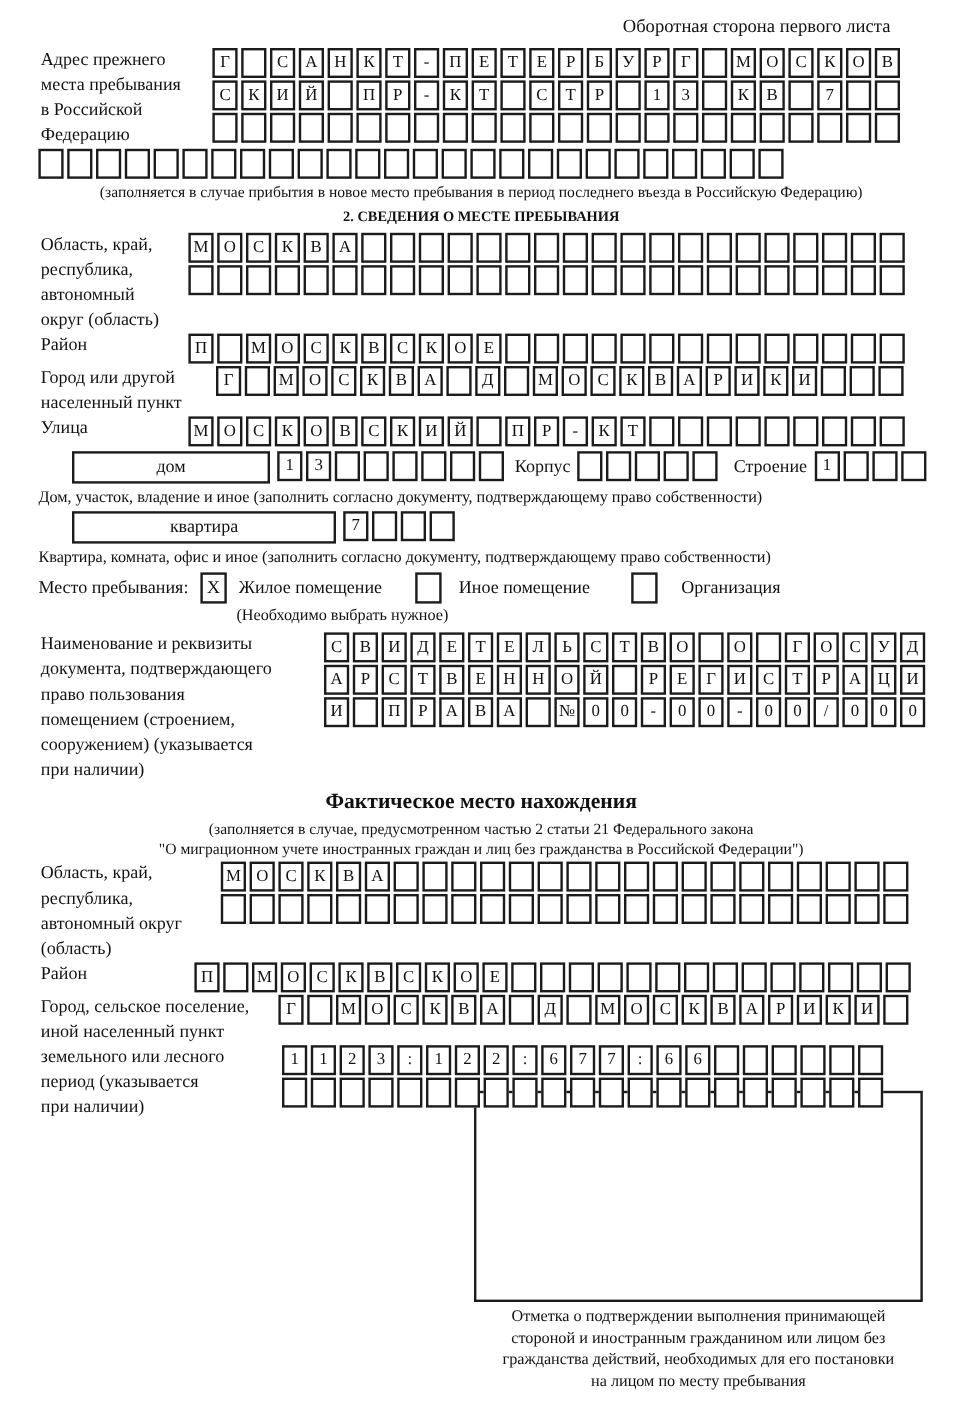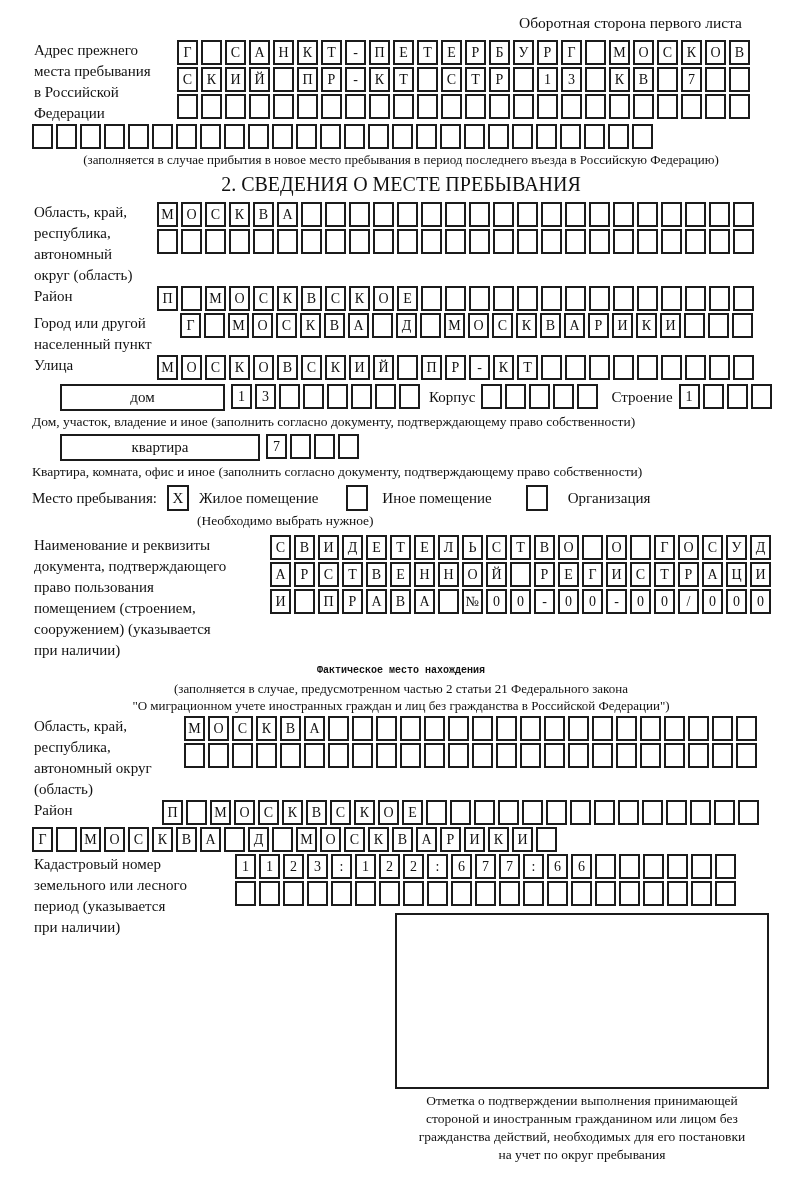--- a/index.html
+++ b/index.html
@@ -27,57 +27,57 @@
   .cellrow { display:flex; flex-wrap:nowrap; margin-bottom:2px; height:25px; }
   .cell {
     flex:none; width:21px; height:25px; margin-right:3px;
     border:2px solid #1b1b1b; background:#fff;
     font-size:14px; line-height:21px; text-align:center;
   }
   .rows { flex:none; }
 
   .center { text-align:center; }
   .note { font-size:13px; line-height:17px; }
-  .sec-title { font-weight:normal; font-size:20px; margin:5px 0 6px 0; }
+  .sec-title { font-weight:bold; font-size:12px; margin:5px 0 6px 0; }
 
   .houserow { display:flex; align-items:flex-start; margin-top:2px;padding-left:28px; }
   .bigbox {
     flex:none; height:27px; border:2px solid #1b1b1b;
     text-align:center; font-size:15px; line-height:23px;
   }
   .bb-dom { width:165px; margin-right:6px; }
-  .bb-kv  { width:200px; margin-right:6px; }
+  .bb-kv  { width:220px; margin-right:6px; }
   .inline-label { font-size:15px; line-height:27px; white-space:nowrap; }
   .caption { font-size:13.5px; line-height:17px; margin:2px 0 4px 0; }
 
   .stayrow { display:flex; align-items:center; margin-top:5px; font-size:15px; }
   .cb {
     flex:none; width:22px; height:26px; border:2px solid #1b1b1b;
     text-align:center; font-size:15px; line-height:22px;
   }
   .stay-note { font-size:13.5px; margin:2px 0 6px 165px; }
 
-  .subtitle { font-weight:bold; font-size:10px; margin:4px 0 4px 0;font-family:Liberation Mono, monospace; }
+  .subtitle { font-weight:bold; font-size:18px; margin:4px 0 4px 0; }
 
   .stamp-wrap { width:374px; margin-left:363px; margin-top:-25px; }
   .stamp-box { width:374px; height:176px; border:2px solid #1b1b1b; }
   .stamp-caption { font-size:13.5px; line-height:18px; text-align:center; margin-top:3px; }
   .mt2{margin-top:2px;} .mb2{margin-bottom:2px;}
 </style>
 </head>
 <body>
 
 <div class="hdr-note">Оборотная сторона первого листа</div>
 
 <div class="row">
   <div class="label w145">
     <div>Адрес прежнего</div>
     <div>места пребывания</div>
     <div>в Российской</div>
-    <div>Федерации</div>
+    <div>Федерацию</div>
   </div>
   <div class="rows">
     <div class="cellrow">
         <span class="cell">Г</span>
         <span class="cell"></span>
         <span class="cell">С</span>
         <span class="cell">А</span>
         <span class="cell">Н</span>
         <span class="cell">К</span>
         <span class="cell">Т</span>
@@ -571,20 +571,24 @@
       <span class="cell"></span>
       <span class="cell"></span>
       <span class="cell"></span>
       <span class="cell"></span>
       <span class="cell"></span>
       <span class="cell"></span>
     </div>
 </div>
 
 <div class="row">
+  <div class="label w200">
+    <div>Город, сельское поселение,</div>
+    <div>иной населенный пункт</div>
+  </div>
   <div class="cellrow">
       <span class="cell">Г</span>
       <span class="cell"></span>
       <span class="cell">М</span>
       <span class="cell">О</span>
       <span class="cell">С</span>
       <span class="cell">К</span>
       <span class="cell">В</span>
       <span class="cell">А</span>
       <span class="cell"></span>
@@ -599,21 +603,20 @@
       <span class="cell">Р</span>
       <span class="cell">И</span>
       <span class="cell">К</span>
       <span class="cell">И</span>
       <span class="cell"></span>
     </div>
 </div>
 
 <div class="row">
   <div class="label w203">
-    <div>Кадастровый номер</div>
     <div>земельного или лесного</div>
     <div>период (указывается</div>
     <div>при наличии)</div>
   </div>
   <div class="rows">
     <div class="cellrow">
         <span class="cell">1</span>
         <span class="cell">1</span>
         <span class="cell">2</span>
         <span class="cell">3</span>
@@ -660,15 +663,15 @@
       </div>
   </div>
 </div>
 
 <div class="stamp-wrap">
   <div class="stamp-box"></div>
   <div class="stamp-caption">
     <div>Отметка о подтверждении выполнения принимающей</div>
     <div>стороной и иностранным гражданином или лицом без</div>
     <div>гражданства действий, необходимых для его постановки</div>
-    <div>на учет по округ пребывания</div>
+    <div>на лицом по месту пребывания</div>
   </div>
 </div>
 
 </body></html>

